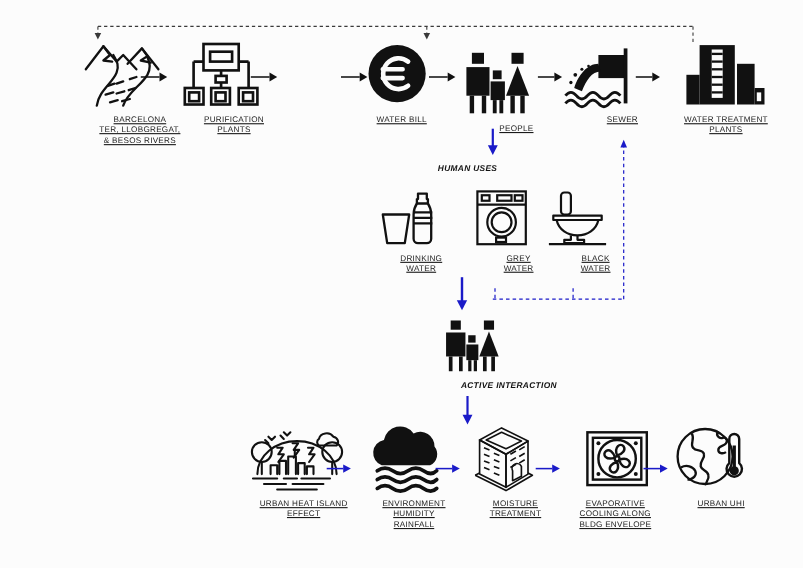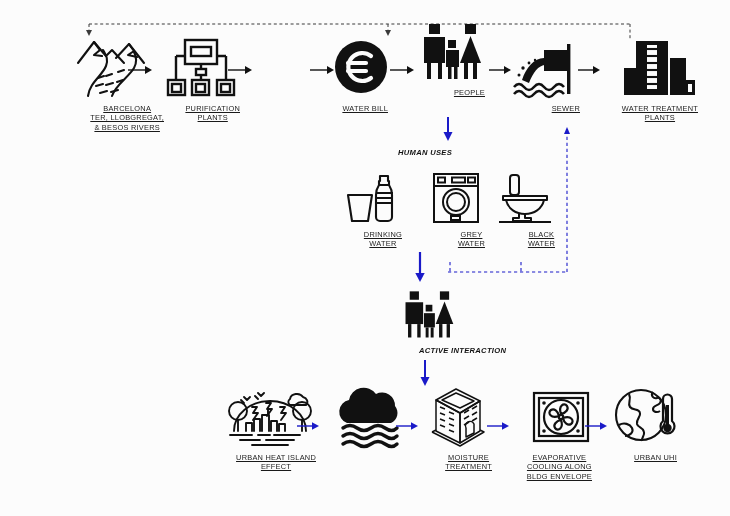--- a/index.html
+++ b/index.html
@@ -156,21 +156,21 @@
 
   <div class="arrow" style="left:390px;top:65px;">
     <svg width="24" height="10">
         <g stroke="#111" stroke-width="1.4">
           <line x1="0" y1="5" x2="17" y2="5"></line>
         </g>
         <polygon points="17,1 24,5 17,9" fill="#111"></polygon>
       </svg>
   </div>
 
-  <div class="node" style="left:411px;top:20px;width:74px;">
+  <div class="node" style="left:411px;top:44px;width:74px;">
     <div class="icon-box">
       <svg width="66" height="62" viewBox="0 0 66 62">
         <g fill="#111">
           <rect x="10" y="4" width="11" height="10"></rect>
           <rect x="5" y="17" width="21" height="26"></rect>
           <rect x="8" y="43" width="4" height="16"></rect>
           <rect x="19" y="43" width="4" height="16"></rect>
           <rect x="29" y="20" width="8" height="8"></rect>
           <rect x="27" y="30" width="13" height="17"></rect>
           <rect x="29" y="47" width="3.5" height="12"></rect>
@@ -394,20 +394,23 @@
         <g fill="#111">
           <path d="M14 38 a12 12 0 0 1 2 -23 a15 15 0 0 1 27 -6 a13 13 0 0 1 19 12 a11 11 0 0 1 -4 17 z"></path>
         </g>
         <g fill="none" stroke="#111" stroke-width="3.4" stroke-linecap="round">
           <path d="M10 43 q7 -5 14 0 t14 0 t14 0 t12 0"></path>
           <path d="M10 51 q7 -5 14 0 t14 0 t14 0 t12 0"></path>
           <path d="M10 59 q7 -5 14 0 t14 0 t14 0 t12 0"></path>
         </g>
       </svg>
     </div>
+    <div class="caption">ENVIRONMENT
+HUMIDITY
+RAINFALL</div>
   </div>
 
   <div class="arrow" style="left:396px;top:421px;">
     <svg width="22" height="10">
         <g stroke="#1a1ac8" stroke-width="1.4">
           <line x1="0" y1="5" x2="15" y2="5"></line>
         </g>
         <polygon points="15,1.2 22,5 15,8.8" fill="#1a1ac8"></polygon>
       </svg>
   </div>

